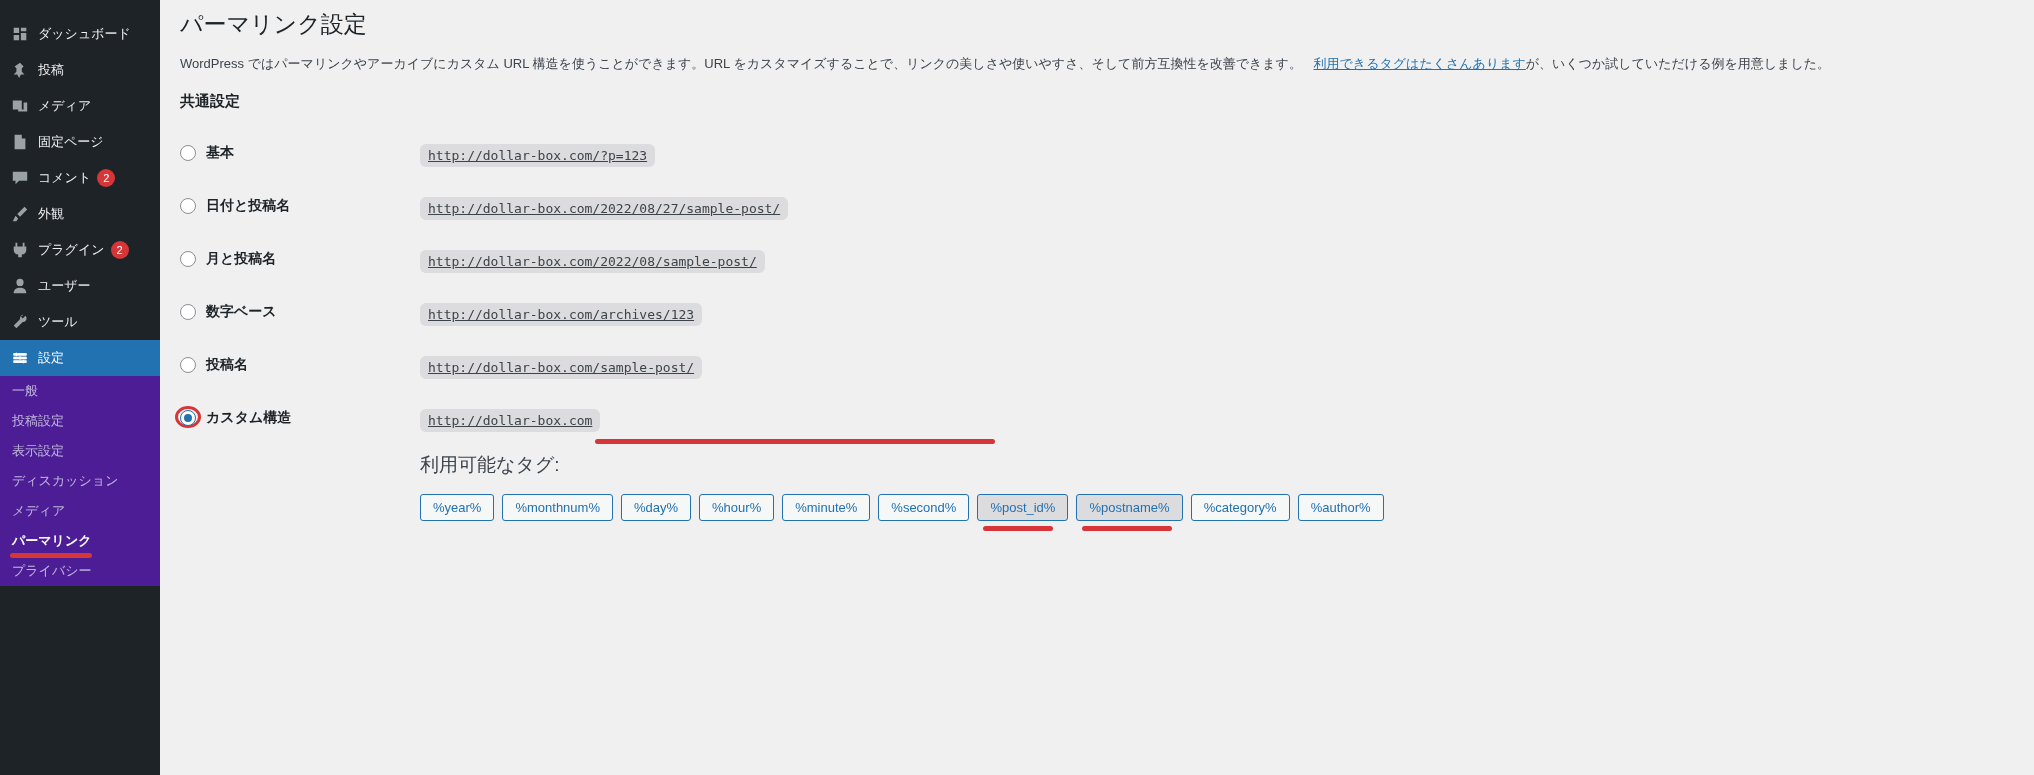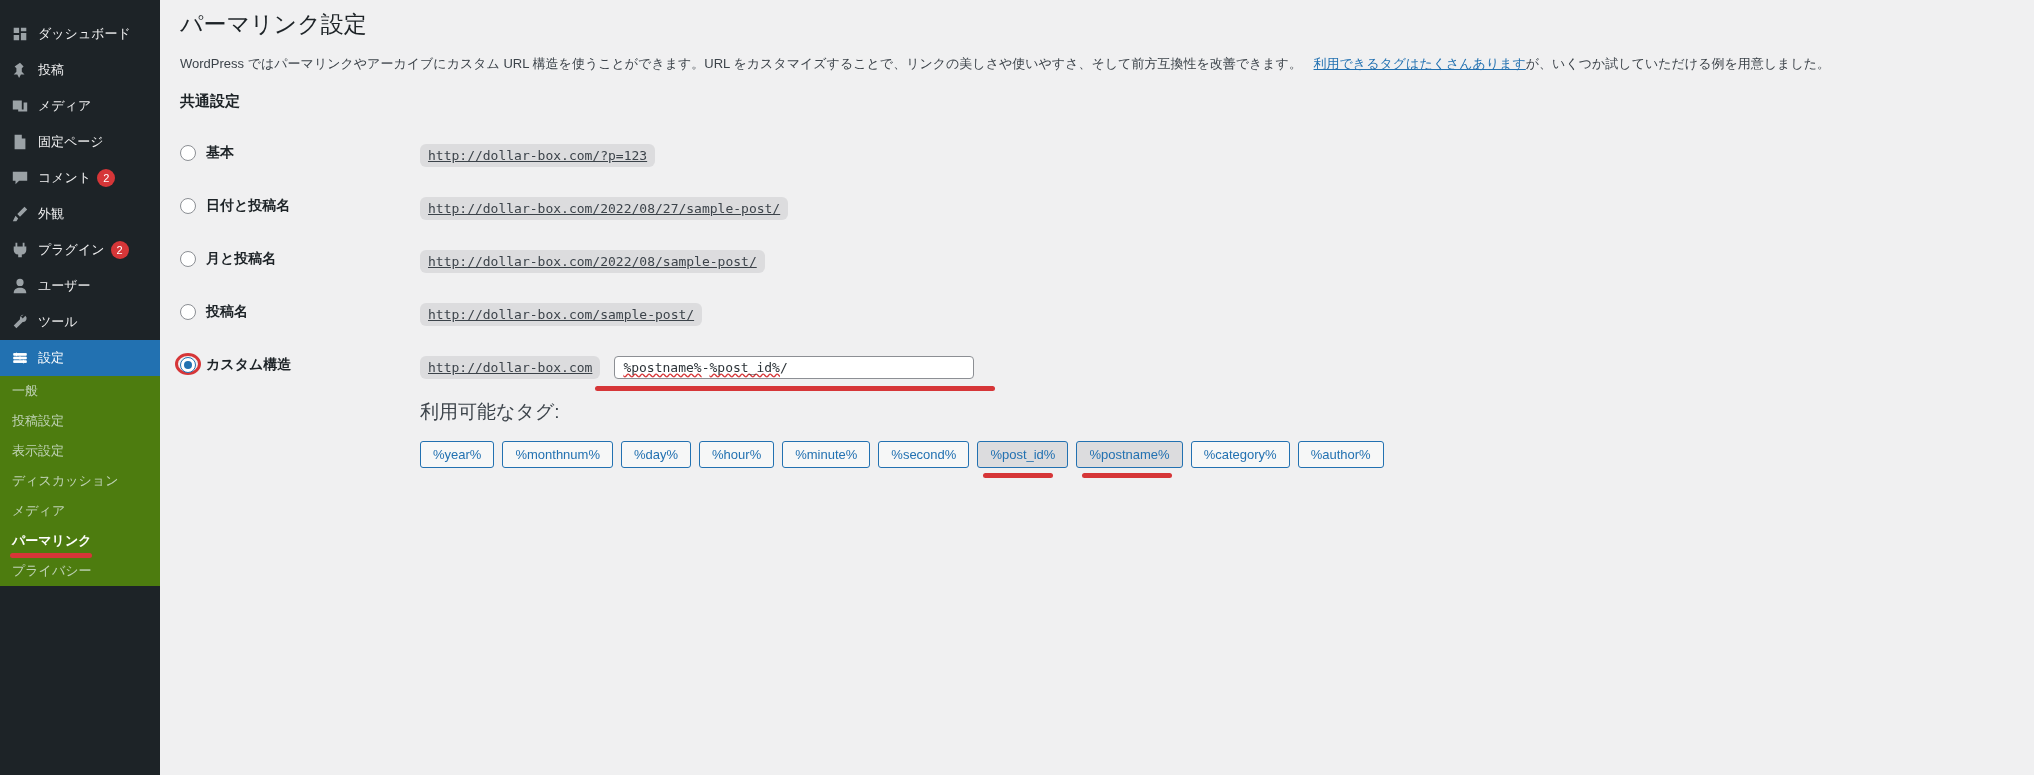--- a/index.html
+++ b/index.html
@@ -6,21 +6,21 @@
 body { font-family: -apple-system, BlinkMacSystemFont, "Segoe UI", "Hiragino Sans", "Meiryo", sans-serif; font-size: 13px; color: #3c434a; background: #f0f0f1; }
 .wrap { display: flex; min-height: 100vh; }
 .sidebar { width: 160px; background: #1d2327; color: #f0f0f1; padding-top: 16px; position: relative; }
 .sidebar-item { display: flex; align-items: center; padding: 8px 10px; cursor: pointer; position: relative; }
 .sidebar-item.active { background: #2271b1; color: #fff; text-align: center; }
 .sidebar-item .icon { width: 20px; height: 20px; margin-right: 8px; display: flex; align-items: center; justify-content: center; }
 .sidebar-item .icon svg { width: 18px; height: 18px; fill: rgba(240,246,252,0.6); }
 .sidebar-item.active .icon svg { fill: #fff; }
 .sidebar-badge { display: inline-flex; align-items: center; justify-content: center; min-width: 18px; height: 18px; border-radius: 9px; background: #d63638; color: #fff; font-size: 11px; margin-left: 6px; padding: 0 5px; }
 .sidebar-pointer { position: absolute; right: -8px; top: 50%; transform: translateY(-50%); width: 0; height: 0; border-top: 8px solid transparent; border-bottom: 8px solid transparent; border-right: 8px solid #f0f0f1; }
-.sidebar-sub { background: #4d7c0f; }
+.sidebar-sub { background: #4c1d95; }
 .sidebar-sub .sidebar-subitem { display: block; padding: 6px 12px; color: rgba(240,246,252,0.7); cursor: pointer; font-size: 13px; }
 .sidebar-sub .sidebar-subitem.current { color: #fff; font-weight: 600; position: relative; }
 .main { flex: 1; padding: 0 20px 20px 20px; }
 h1.page-title { font-size: 23px; font-weight: 400; color: #1d2327; padding: 9px 0 14px 0; }
 p.desc { font-size: 13px; color: #3c434a; margin-bottom: 18px; line-height: 1.5; }
 p.desc a { color: #2271b1; text-decoration: underline; margin-left: 8px; }
 h2.section { font-size: 15px; font-weight: 600; color: #1d2327; margin: 10px 0 18px 0; }
 .option-row { display: flex; align-items: flex-start; padding: 15px 0; gap: 20px; }
 .option-label { display: flex; align-items: center; width: 220px; font-weight: 600; font-size: 14px; color: #1d2327; }
 .option-label input[type=radio] { appearance: none; width: 16px; height: 16px; border-radius: 50%; border: 1px solid #8c8f94; margin-right: 10px; background: #fff; position: relative; cursor: pointer; }
@@ -165,39 +165,45 @@
     </div>
 
     <div class="option-row">
       <label class="option-label">
         <input type="radio" name="perm" style="">
         <span>月と投稿名</span>
       </label>
       <code class="code">http://dollar-box.com/2022/08/sample-post/</code>
     </div>
 
+    <div class="option-row">
+      <label class="option-label">
+        <input type="radio" name="perm" style="">
+        <span>数字ベース</span>
+      </label>
+      <code class="code">http://dollar-box.com/archives/123</code>
+    </div>
 
     <div class="option-row">
       <label class="option-label">
         <input type="radio" name="perm" style="">
         <span>投稿名</span>
       </label>
       <code class="code">http://dollar-box.com/sample-post/</code>
     </div>
 
     <div class="option-row" style="align-items:flex-start">
       <label class="option-label" style="position:relative">
         <span class="red-mark" style="left:-5px;top:-3px"></span>
         <input type="radio" name="perm" checked="" style="">
         <span>カスタム構造</span>
       </label>
       <div class="custom-wrap">
         <div class="custom-inline" style="position:relative">
           <code class="code">http://dollar-box.com</code>
-          <span class="input-text"><span class="text-decorated">%postname%</span><span>-</span><span class="text-decorated">%post_id%</span><span>/</span></span>
           <span class="red-underline" style="left:175px;bottom:-12px;width:400px"></span>
         </div>
         <div class="tags-label" style="margin-top:10px">利用可能なタグ:</div>
         <div class="tags-row" style="position:relative;margin-top:6px">
           <button class="tag-btn">%year%</button>
           <button class="tag-btn">%monthnum%</button>
           <button class="tag-btn">%day%</button>
           <button class="tag-btn">%hour%</button>
           <button class="tag-btn">%minute%</button>
           <button class="tag-btn">%second%</button>

